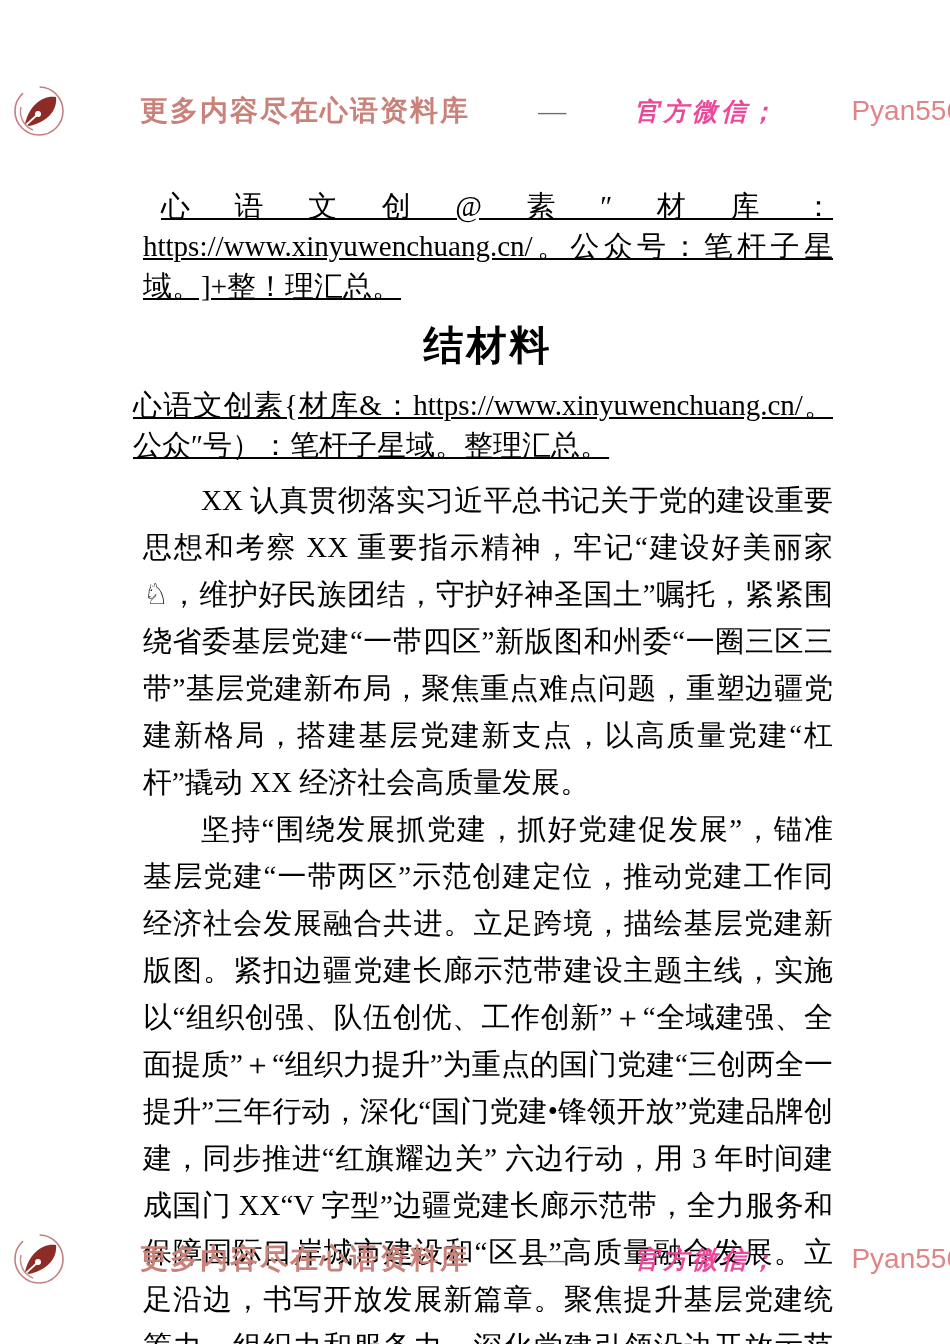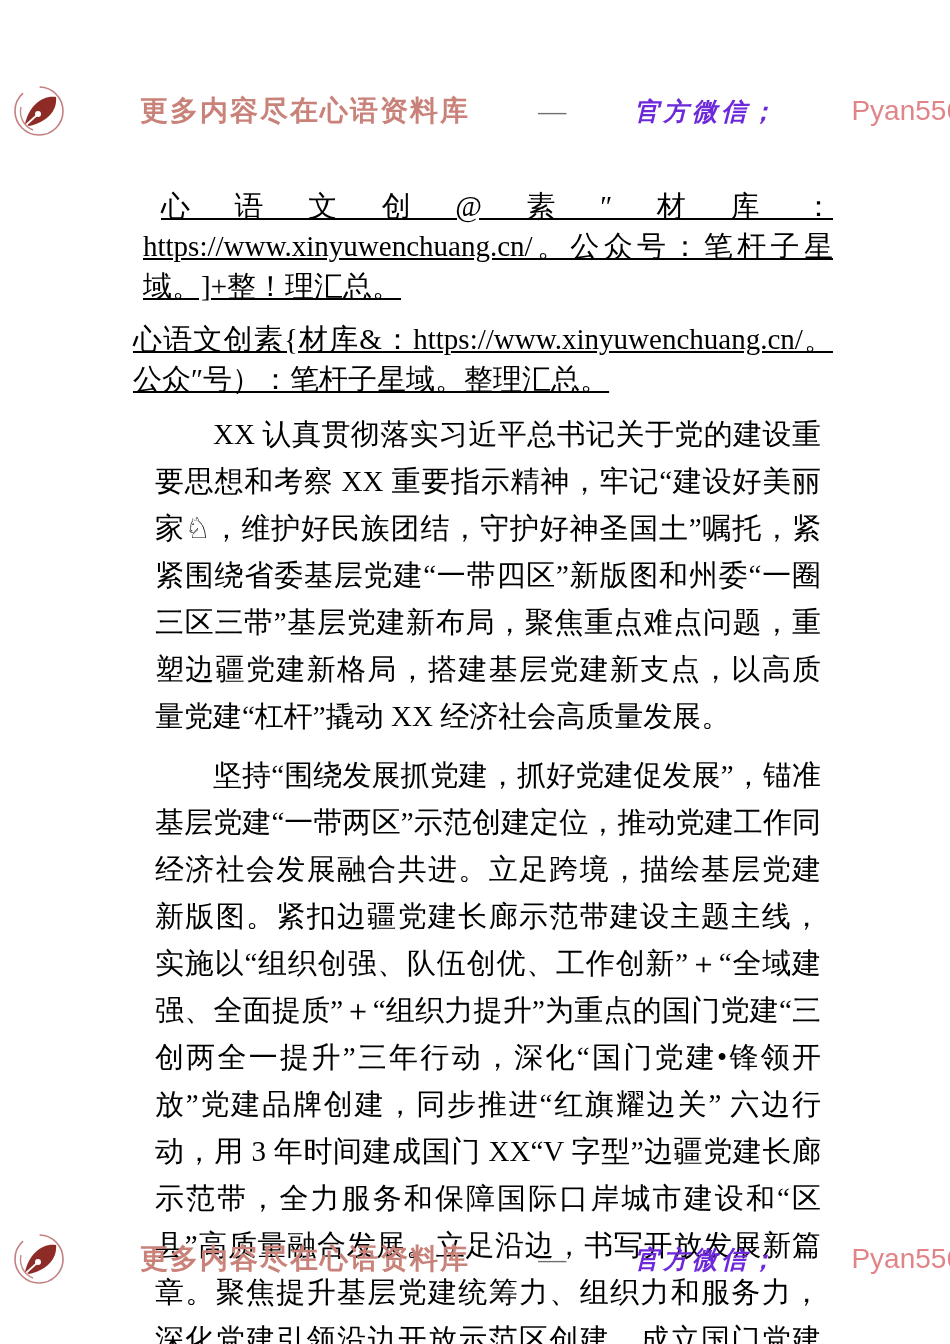--- a/index.html
+++ b/index.html
@@ -33,21 +33,21 @@
     color: #c98279;
     font-weight: bold;
   }
   .banner-dash {
     font-size: 28px;
     color: #6f6f6f;
     margin: 0 2px;
   }
   .banner-label {
     font-size: 25px;
-    color: #6d28d9;
+    color: #ec4899;
     font-style: italic;
     letter-spacing: 4px;
     font-weight: bold;
   }
   .banner-id {
     font-size: 28px;
     color: #e08488;
     font-family: "Liberation Sans", "DejaVu Sans", sans-serif;
     margin-left: 6px;
   }
@@ -73,21 +73,21 @@
     font-size: 40px;
     font-weight: bold;
     text-align: center;
     margin: 14px 0 10px 0;
     line-height: 52px;
     letter-spacing: 3px;
   }
   .body-p {
     font-size: 29px;
     line-height: 47px;
-    margin: 12px;
+    margin: 0;
     text-align: justify;
     text-justify: inter-character;
     text-indent: 2em;
   }
   .body-p.first { margin-top: 12px; }
 </style>
 </head>
 <body>
 
 <div class="page">
@@ -103,20 +103,21 @@
       </svg>
     </span>
     <span class="banner-main">更多内容尽在心语资料库</span>
     <span class="banner-dash">—</span>
     <span class="banner-label">官方微信；</span>
     <span class="banner-id">Pyan556</span>
   </div>
 
   <div class="content">
     <p class="intro intro-1">心语文创@素″材库：https://www.xinyuwenchuang.cn/。公众号：笔杆子星域。]+整！理汇总。</p>
+    <h1 class="doc-title">结材料</h1>
     <p class="intro intro-2">心语文创素{材库&amp;：https://www.xinyuwenchuang.cn/。公众″号）：笔杆子星域。整理汇总。</p>
     <p class="body-p first">XX 认真贯彻落实习近平总书记关于党的建设重要思想和考察 XX 重要指示精神，牢记“建设好美丽家♘，维护好民族团结，守护好神圣国土”嘱托，紧紧围绕省委基层党建“一带四区”新版图和州委“一圈三区三带”基层党建新布局，聚焦重点难点问题，重塑边疆党建新格局，搭建基层党建新支点，以高质量党建“杠杆”撬动 XX 经济社会高质量发展。</p>
     <p class="body-p">坚持“围绕发展抓党建，抓好党建促发展”，锚准基层党建“一带两区”示范创建定位，推动党建工作同经济社会发展融合共进。立足跨境，描绘基层党建新版图。紧扣边疆党建长廊示范带建设主题主线，实施以“组织创强、队伍创优、工作创新”＋“全域建强、全面提质”＋“组织力提升”为重点的国门党建“三创两全一提升”三年行动，深化“国门党建•锋领开放”党建品牌创建，同步推进“红旗耀边关” 六边行动，用 3 年时间建成国门 XX“V 字型”边疆党建长廊示范带，全力服务和保障国际口岸城市建设和“区县”高质量融合发展。立足沿边，书写开放发展新篇章。聚焦提升基层党建统筹力、组织力和服务力，深化党建引领沿边开放示范区创建，成立国门党建一体化“大党委”，探索“口岸＋</p>
   </div>
 
   <div class="banner banner-bottom">
     <span class="logo-wrap">
       <svg width="54" height="54" viewBox="0 0 54 54">
         <circle cx="27" cy="27" r="24" fill="none" stroke="#b96a6a" stroke-width="1.6" stroke-dasharray="95 18" opacity="0.85"></circle>
         <path d="M13 40 C17 22 30 11 44 13 C45.5 27 35 38 17 42 Z" fill="#8e2b26"></path>

